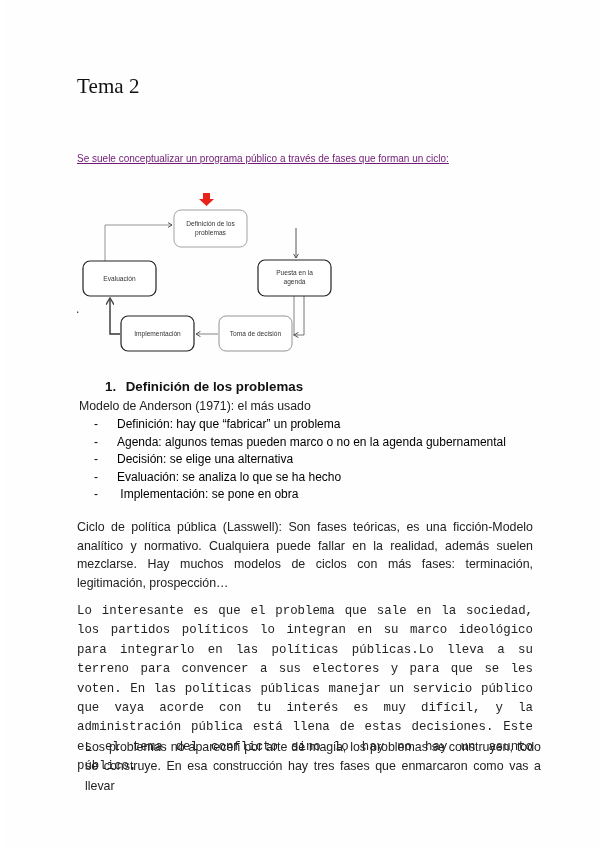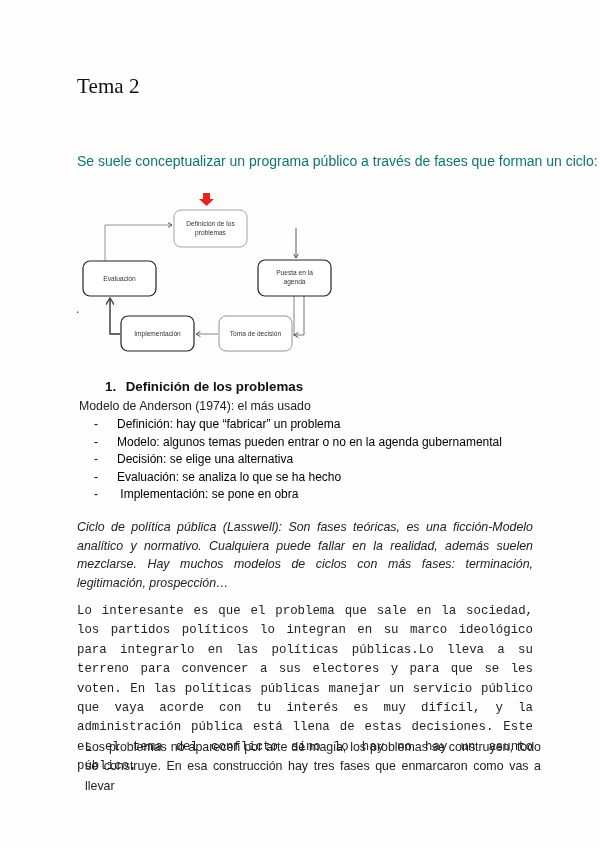--- a/index.html
+++ b/index.html
@@ -4,35 +4,35 @@
 <style>
   html, body { margin: 0; padding: 0; background: #ffffff; }
   body { width: 600px; height: 848px; position: relative; overflow: hidden; color: #1a1a1a; }
   .page { position: absolute; left: 4px; top: 0; width: 600px; height: 848px; background: #fefefe; }
   .serif { font-family: "Liberation Serif", "DejaVu Serif", serif; }
   .sans { font-family: "Liberation Sans", "DejaVu Sans", sans-serif; }
 
   .title { position: absolute; left: 73px; top: 74px; font-size: 21px; color: #111; letter-spacing: 0.1px; }
   .session { position: absolute; left: 73px; top: 118px; font-size: 14.6px; color: #111; white-space: nowrap; }
   .session b { font-weight: bold; }
-  .intro { position: absolute; left: 73px; top: 153px; font-size: 14px; color: #0f766e; white-space: nowrap; }
+  .intro { position: absolute; left: 73px; top: 153px; font-size: 10px; color: #701a75; white-space: nowrap; text-decoration: underline; }
 
   .diagram { position: absolute; left: 68px; top: 188px; width: 275px; height: 170px; }
   .diagram svg { display: block; }
   .stray-dot { position: absolute; left: 72px; top: 302px; font-size: 12px; color: #333; }
 
   .h1 { position: absolute; left: 92px; top: 379px; font-size: 13.3px; font-weight: bold; color: #111; white-space: nowrap; margin-left: 9px; }
   .h1 .num { display: inline-block; width: 17px; }
   .model { position: absolute; left: 75px; top: 399px; font-size: 12.3px; color: #222; white-space: nowrap; }
   .bullets { position: absolute; left: 90px; top: 416px; margin: 0; padding: 0; list-style: none; font-size: 12px; color: #000000; }
   .bullets li { height: 17.6px; line-height: 17.6px; white-space: nowrap; }
   .bullets .dash { display: inline-block; width: 23px; }
 
   .para { position: absolute; left: 73px; width: 456px; font-size: 12.4px; color: #222; text-align: justify; line-height: 18.5px; }
-  .p1 { top: 518px; font-style: italic; }
+  .p1 { top: 518px; }
   .p2 { top: 602px; line-height: 19.4px; font-family: Liberation Mono, monospace; }
   .p3 { top: 730px; line-height: 19.4px; }
 </style>
 </head>
 <body>
 
 <div class="page">
 
   <div class="title serif">Tema 2</div>
 
@@ -103,25 +103,25 @@
     </svg>
   </div>
 
   <div class="stray-dot sans">.</div>
 
   <div class="h1 sans">
     <span class="num">1.</span>
     <span>Definición de los problemas</span>
   </div>
 
-  <div class="model sans">Modelo de Anderson (1974): el más usado</div>
+  <div class="model sans">Modelo de Anderson (1971): el más usado</div>
 
   <ul class="bullets sans">
     <li><span class="dash">-</span><span>Definición: hay que “fabricar” un problema</span></li>
-    <li><span class="dash">-</span><span>Modelo: algunos temas pueden entrar o no en la agenda gubernamental</span></li>
+    <li><span class="dash">-</span><span>Agenda: algunos temas pueden marco o no en la agenda gubernamental</span></li>
     <li><span class="dash">-</span><span>Decisión: se elige una alternativa</span></li>
     <li><span class="dash">-</span><span>Evaluación: se analiza lo que se ha hecho</span></li>
     <li><span class="dash">-</span><span style="white-space:pre"> Implementación: se pone en obra</span></li>
   </ul>
 
   <p class="para p1 sans" style="margin:0">Ciclo de política pública (Lasswell): Son fases teóricas, es una ficción-Modelo analítico y normativo. Cualquiera puede fallar en la realidad, además suelen mezclarse. Hay muchos modelos de ciclos con más fases: terminación, legitimación,  prospección…</p>
   <p class="para p2 sans" style="margin:0">Lo interesante es que el problema que sale en la sociedad, los partidos políticos lo integran en su marco ideológico para integrarlo en las políticas públicas.Lo lleva a su terreno para convencer a sus electores y para que se les voten. En las políticas públicas manejar un servicio público que vaya acorde con tu interés es muy difícil, y la administración pública está llena de estas decisiones. Este es el tema del conflicto sino lo hay no hay un asunto público.</p>
   <p class="para p3 sans" style="margin:8px; text-align-last: justify;">Los problemas no aparecen por arte de magia, los problemas se construyen, todo se construye.  En esa construcción hay tres fases que enmarcaron como vas a llevar</p>
 
 </div>

